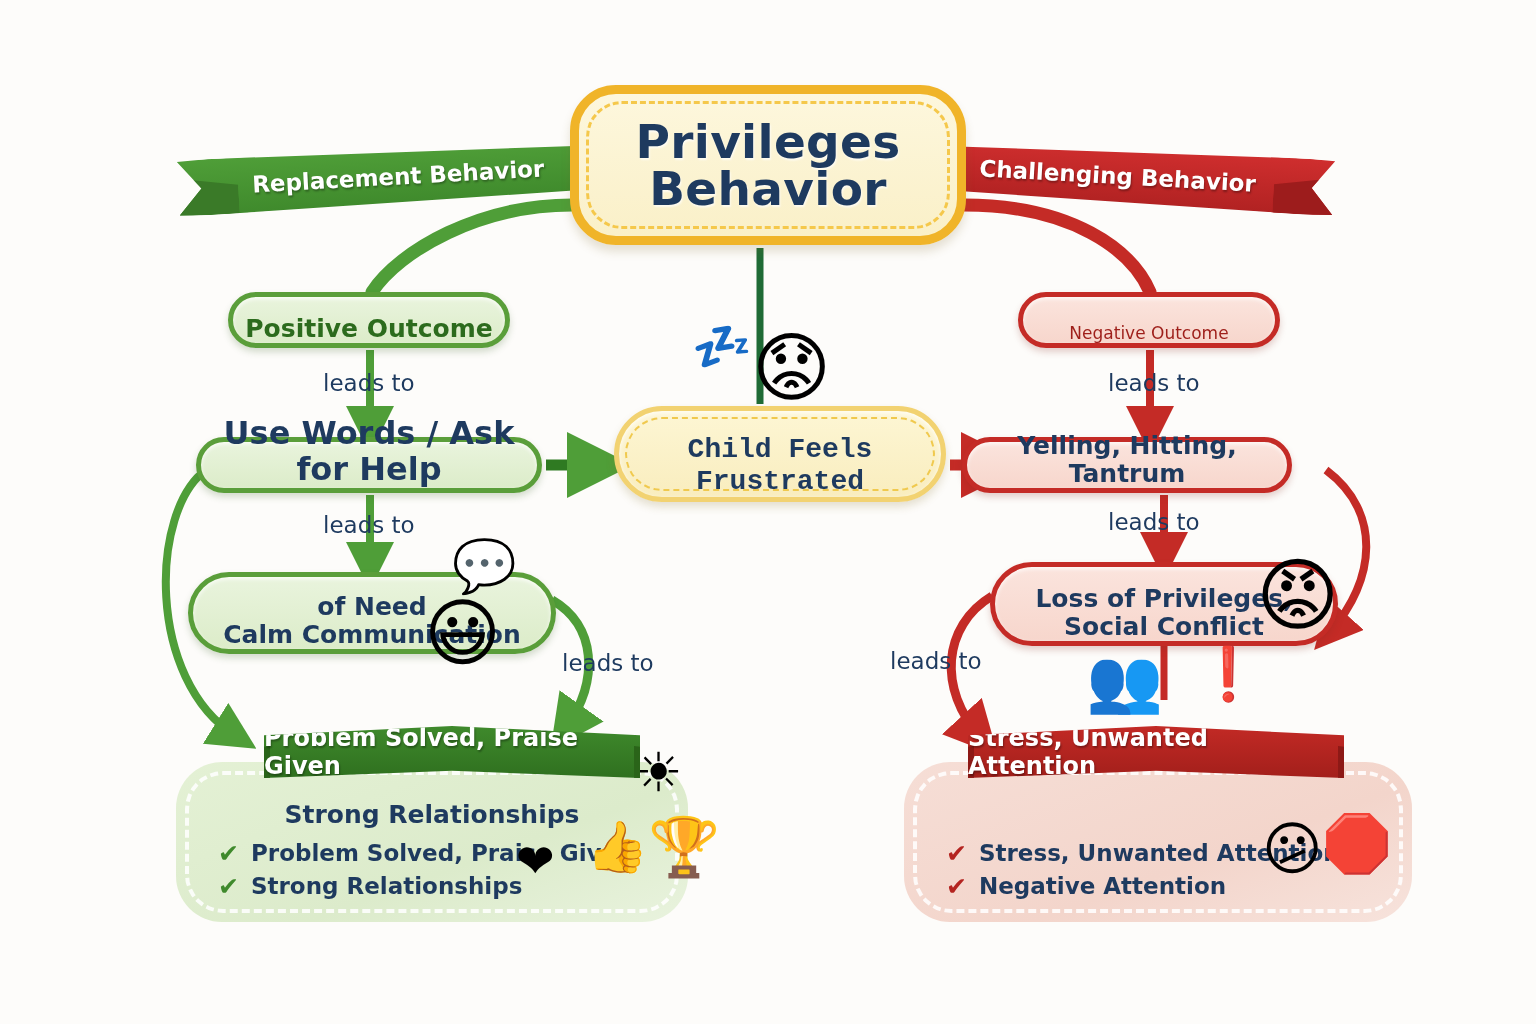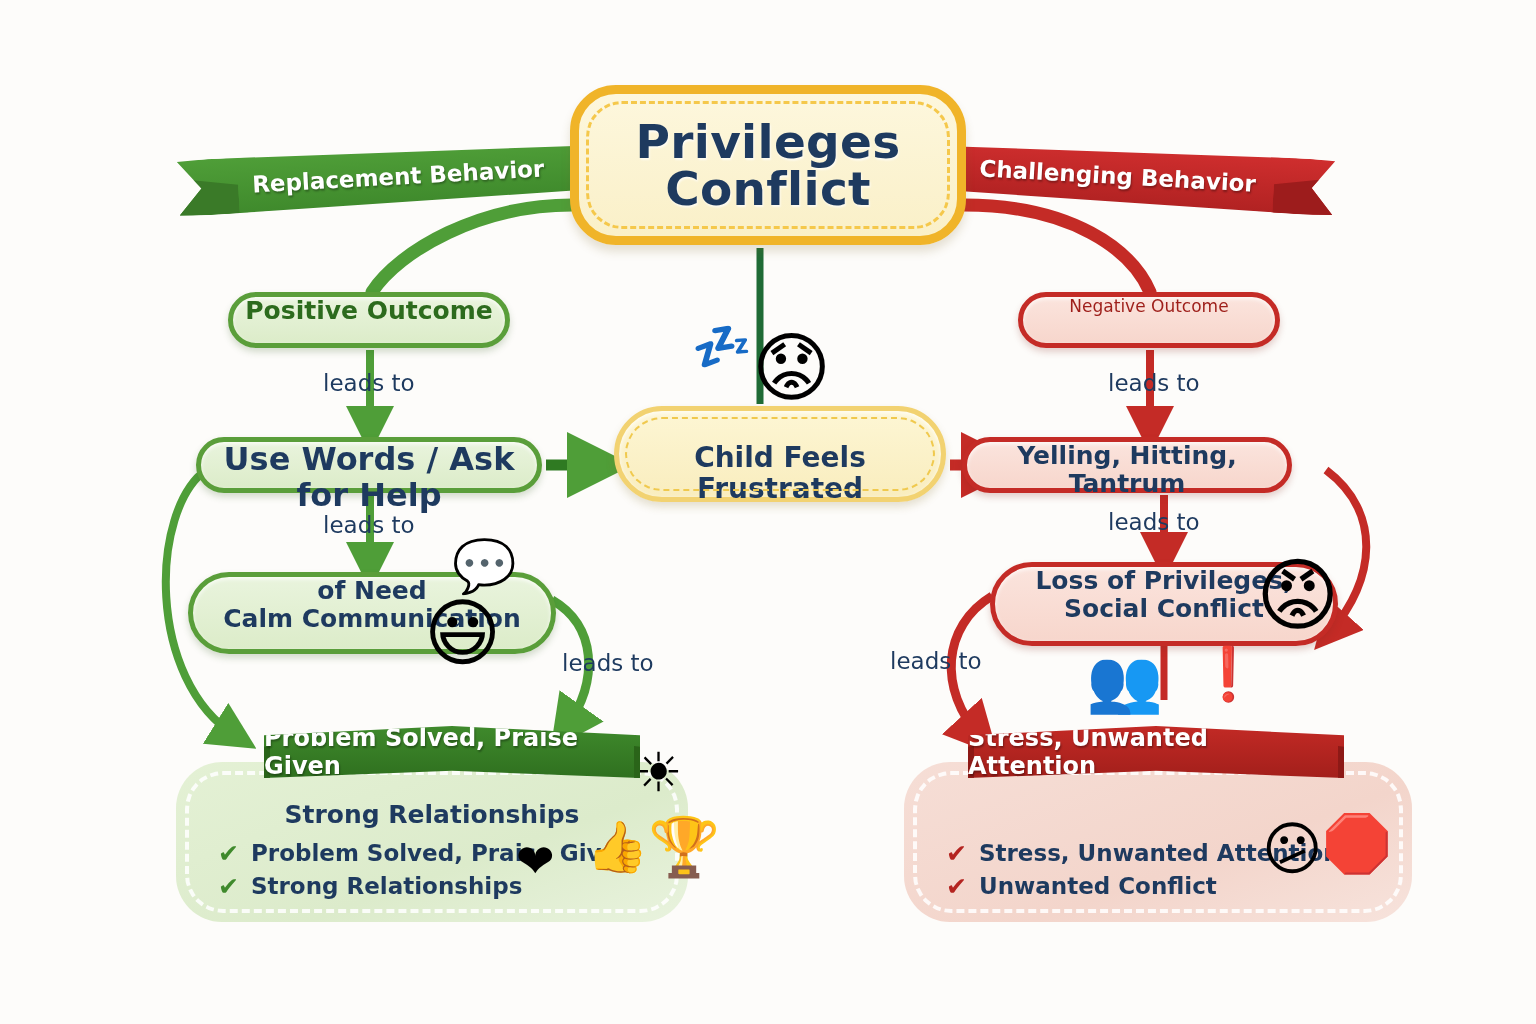--- a/index.html
+++ b/index.html
@@ -9,21 +9,21 @@
     font-family:"DejaVu Sans", sans-serif;
     overflow:hidden;
     position:relative;
   }
   #stage { position:absolute; inset:0; }
   svg#wires { position:absolute; left:0; top:0; width:1536px; height:1024px; }
 
   
   .pill {
     position:absolute;
-    display:flex; align-items:flex-start; justify-content:center;
+    display:flex; align-items:flex-end; justify-content:center;
     text-align:center;
     border-radius:999px;
     line-height:1.12;
     z-index:5;
   }
   .pill span { display:block; }
 
   
   #title-box {
     position:absolute; left:570px; top:85px; width:396px; height:160px;
@@ -105,21 +105,21 @@
   #node-positive  { left:228px; top:292px; width:282px; height:56px; }
   #node-positive .t { font-size:25px; font-weight:bold; color:#2c6b1d; }
 
   #node-usewords  { left:196px; top:437px; width:346px; height:56px; }
   #node-usewords .t { font-size:32px; font-weight:bold; color:#1e3a5f; }
 
   #node-calm { left:188px; top:572px; width:368px; height:82px; }
   #node-calm .t { font-size:25px; font-weight:bold; color:#1e3a5f; }
 
   #node-center { left:614px; top:406px; width:332px; height:96px; }
-  #node-center .t { font-size:28px; font-weight:bold; color:#1e3a5f; padding-top:31px; }
+  #node-center .t { font-size:28px; font-weight:bold; color:#1e3a5f; padding-top:31px;font-family:Liberation Mono, monospace; }
 
   #node-negative { left:1018px; top:292px; width:262px; height:56px; }
   #node-negative .t { font-size:17px; font-weight:normal; color:#9e1f1a; }
 
   #node-yelling { left:962px; top:437px; width:330px; height:56px; }
   #node-yelling .t { font-size:25px; font-weight:bold; color:#1e3a5f; }
 
   #node-loss { left:990px; top:562px; width:348px; height:84px; }
   #node-loss .t { font-size:25px; font-weight:bold; color:#1e3a5f; }
 
@@ -257,21 +257,21 @@
     <path d="M1326,470 C1382,512 1376,580 1330,632" stroke="#c42b26" stroke-width="8" fill="none" marker-end="url(#ahRbig)"></path>
 
     <path d="M992,596 C942,626 938,690 980,736" stroke="#c42b26" stroke-width="9" fill="none" marker-end="url(#ahRbig)"></path>
 
     <path d="M1164,646 L1164,700" stroke="#c42b26" stroke-width="7" fill="none"></path>
   </svg>
 
   <div id="title-box">
     <div class="t">
       <span>Privileges</span>
-      <span>Conflict</span>
+      <span>Behavior</span>
     </div>
   </div>
 
   <div class="ribbon-top" id="ribbon-left">
     <div class="tail"></div>
     <span>Replacement Behavior</span>
   </div>
   <div class="ribbon-top" id="ribbon-right">
     <div class="tail"></div>
     <span>Challenging Behavior</span>
@@ -367,21 +367,21 @@
   <div class="deco" id="deco-warn">❗</div>
 
   <div class="card" id="card-red">
     <div class="check-list">
       <div class="check-row">
         <span class="ck">✔</span>
         <span class="lbl">Stress, Unwanted Attention</span>
       </div>
       <div class="check-row">
         <span class="ck">✔</span>
-        <span class="lbl">Unwanted Conflict</span>
+        <span class="lbl">Negative Attention</span>
       </div>
     </div>
   </div>
   <div class="card-ribbon" id="ribbon-card-red">
     <span class="lt"></span>
     <span class="rt"></span>
     <span>Stress, Unwanted Attention</span>
   </div>
 
   <div class="deco" id="deco-sad">😕</div>

